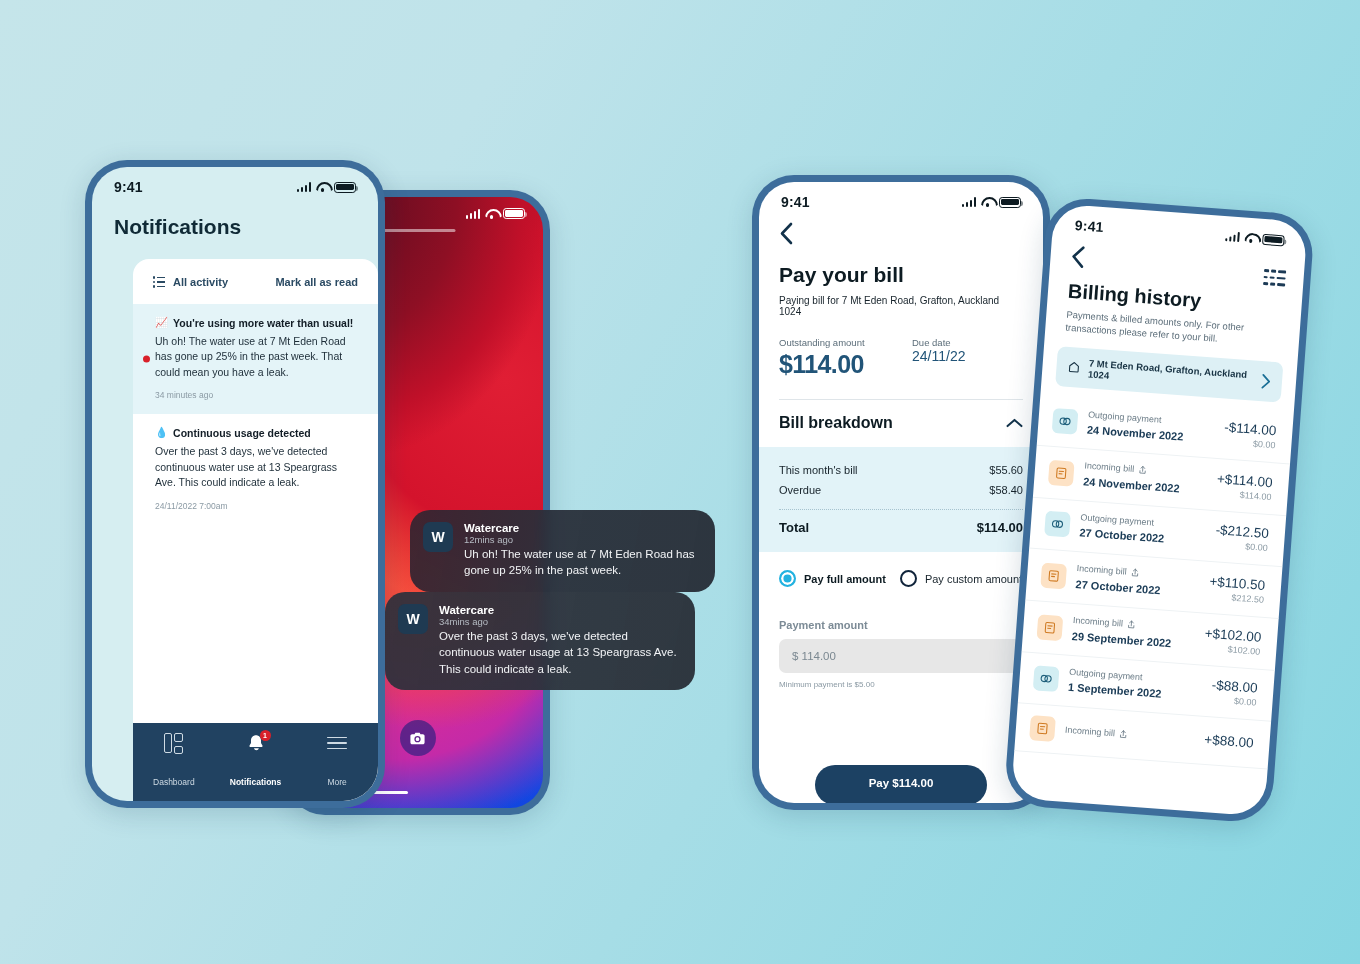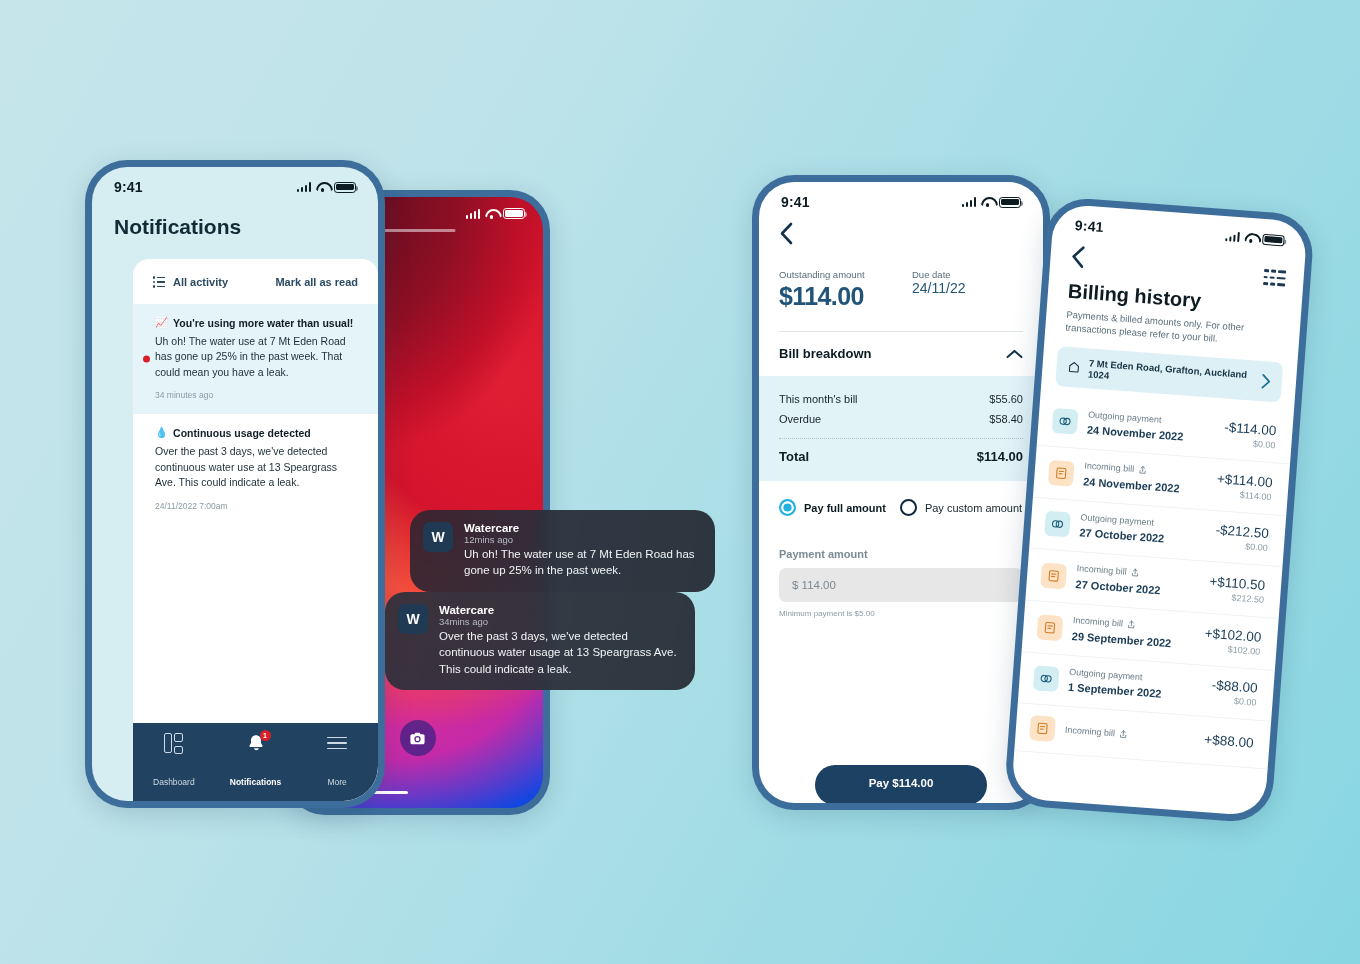--- a/index.html
+++ b/index.html
@@ -129,21 +129,21 @@
   .back-chev { padding: 8px 0 0 20px; }
   .p3-h1 { font-size:21px; font-weight:bold; color:#0d1b22; padding: 14px 20px 0; }
   .p3-sub { font-size:10px; color:#17232b; padding: 8px 20px 0; }
   .p3-amt-row { display:flex; padding: 20px 20px 0; }
   .p3-amt-col:first-child { width: 133px; }
   .p3-amt-lbl { font-size:9.5px; color:#5b6d79; }
   .p3-amt-big { font-size:25px; font-weight:bold; color:#215478; letter-spacing:-.6px; margin-top:2px;}
   .p3-amt-due { font-size:14px; color:#215478; }
   .p3-hr { height:1px; background:#dfe5e9; margin: 20px 20px 0;}
   .p3-bd-head { display:flex; align-items:center; justify-content:space-between; padding: 14px 20px 15px;}
-  .p3-bd-title { font-size:13px; font-weight:bold; color:#0d1b22;}
+  .p3-bd-title { font-size:16px; font-weight:bold; color:#0d1b22;}
   .chev-up { width:17px;height:10px;}
   .p3-bd-body { background:#e2f3f8; padding: 13px 20px 17px;}
   .bd-row { display:flex; justify-content:space-between; font-size:11px; color:#17232b; padding: 4px 0;}
   .bd-dotted { border-top:1.4px dotted #a6c3cf; margin: 9px 0 7px;}
   .bd-total { display:flex; justify-content:space-between; font-size:13px; font-weight:bold; color:#0d1b22; padding-top:3px;}
   .p3-pay { padding: 18px 20px 0; }
   .radios { display:flex; align-items:center; gap:14px;}
   .radio { display:flex; align-items:center; gap:8px; }
   .r-circ { width:17px;height:17px;border-radius:50%;border:2.6px solid #10243a;}
   .r-circ.on { border-color:#23b2e0; box-shadow: inset 0 0 0 2.4px #fff; background:#23b2e0;}
@@ -335,20 +335,22 @@
           </span>
       </span>
     </div>
 
     <div class="back-chev">
       <svg width="14" height="23" viewBox="0 0 14 23" fill="none" stroke="#12324a" stroke-width="2.6" stroke-linecap="round" stroke-linejoin="round">
           <polyline points="12,2 3,11.5 12,21"></polyline>
         </svg>
     </div>
 
+    <div class="p3-h1">Pay your bill</div>
+    <div class="p3-sub">Paying bill for 7 Mt Eden Road, Grafton, Auckland 1024</div>
 
     <div class="p3-amt-row">
       <div class="p3-amt-col">
         <div class="p3-amt-lbl">Outstanding amount</div>
         <div class="p3-amt-big">$114.00</div>
       </div>
       <div class="p3-amt-col">
         <div class="p3-amt-lbl">Due date</div>
         <div class="p3-amt-due">24/11/22</div>
       </div>

